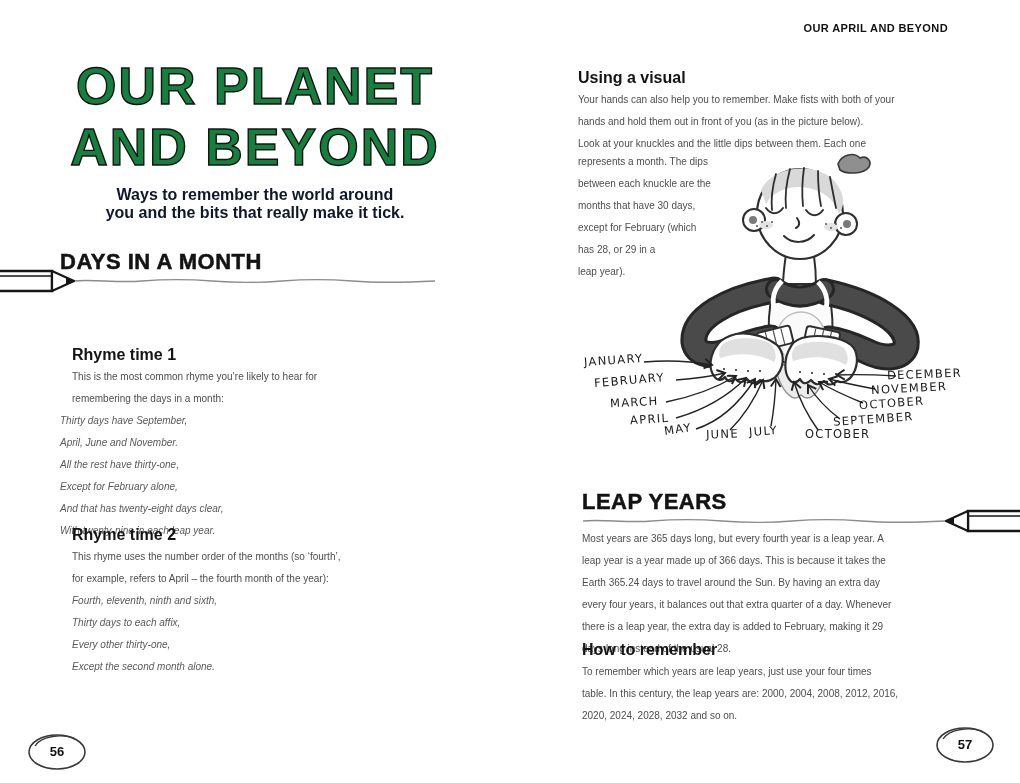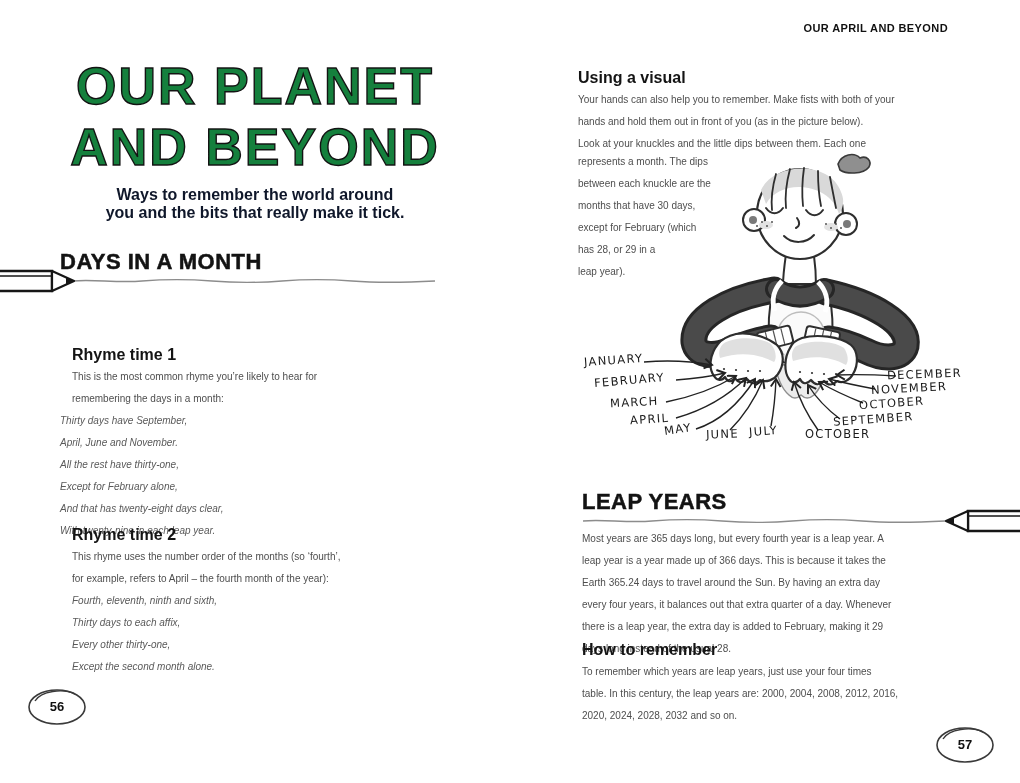--- a/index.html
+++ b/index.html
@@ -80,21 +80,21 @@
 With twenty-nine in each leap year.</div>
 
     <div class="abs subhead" style="left:72px;top:526px;text-align:right;">Rhyme time 2</div>
     <div class="abs body-text" style="left:72px;top:546px;width:380px;">This rhyme uses the number order of the months (so ‘fourth’,
 for example, refers to April – the fourth month of the year):</div>
     <div class="abs body-text poem" style="left:72px;top:590px;width:380px;">Fourth, eleventh, ninth and sixth,
 Thirty days to each affix,
 Every other thirty-one,
 Except the second month alone.</div>
 
-    <div class="abs page-num" style="left:25px;top:685px;width:64px;height:44px;">
+    <div class="abs page-num" style="left:25px;top:730px;width:64px;height:44px;">
       <svg width="64" height="44" viewBox="0 0 64 44" style="position:absolute;left:0;top:0;">
         <ellipse cx="32" cy="22" rx="28" ry="17" fill="none" stroke="#3a3a3a" stroke-width="1.6"></ellipse>
         <path d="M10,16 C16,6 38,3 50,9" fill="none" stroke="#3a3a3a" stroke-width="1.4"></path>
       </svg>
       <span>56</span>
     </div>
   </div>
 
   <div class="abs" style="left:510px;top:0;width:510px;height:783px;">
 

